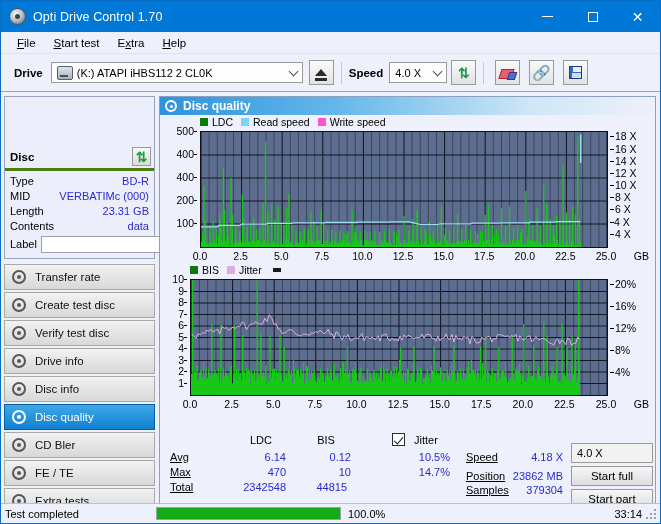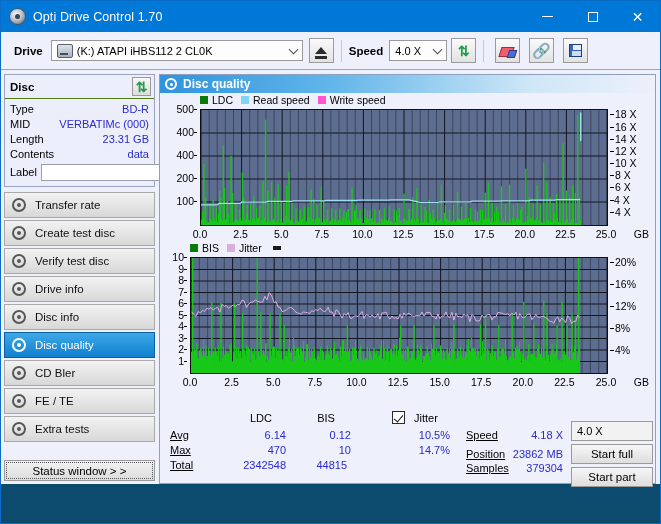--- a/index.html
+++ b/index.html
@@ -7,21 +7,21 @@
     margin: 0; padding: 0;
     width: 661px; height: 524px;
     overflow: hidden;
     font-family: "Liberation Sans", sans-serif;
     font-size: 11px;
     background: #f0f0f0;
   }
   #app {
     width: 661px; height: 524px;
     position: relative;
-    background: #0c4a6e;
+    background: #701a75;
     border: 1px solid #0a6cc4;
     overflow: hidden;
   }
 
   
   #titlebar {
     height: 31px;
     background: #0078d7;
     display: flex;
     align-items: center;
@@ -127,22 +127,23 @@
   
   #sidebar { width: 157px; flex: 0 0 157px; padding: 4px 3px 0 3px; display:flex; flex-direction:column; }
   #disc-panel {
     border: 1px solid #9aa4c0;
     background: #eceefb;
     padding: 0;
   }
   #disc-head {
     display:flex; align-items:center; justify-content:space-between;
     padding: 2px 3px 2px 5px;
-    border-bottom: 1px solid #4d7c0f;
+    border-bottom: 3px solid #4d7c0f;
     background: #eceefb;
+    margin-top: 48px;
   }
   #disc-head .t { font-weight: bold; font-size: 11.5px; }
   .mini-btn {
     width: 19px; height: 19px;
     background: linear-gradient(#f8f8f8,#dcdcdc);
     border: 1px solid #9a9a9a;
     display:flex;align-items:center;justify-content:center;
   }
   .disc-rows { padding: 2px 5px 4px 5px; }
   .drow { display:flex; justify-content:space-between; align-items:center; height:15px; }
@@ -297,20 +298,26 @@
         </div>
       <div class="wc">
           <span class="gl-max"></span>
         </div>
       <div class="wc">
           <span class="gl-close">✕</span>
         </div>
     </div>
   </div>
 
+  <div id="menubar">
+    <div class="mi"><u>F</u><span>ile</span></div>
+    <div class="mi"><u>S</u><span>tart test</span></div>
+    <div class="mi">E<u>x</u><span>tra</span></div>
+    <div class="mi"><u>H</u><span>elp</span></div>
+  </div>
 
   <div id="toolbar">
     <span class="tb-label">Drive</span>
     <div class="combo" id="drive-combo">
       <span class="drv-icon"></span>
       <span>(K:)  ATAPI iHBS112  2 CL0K</span>
       <span class="chev"></span>
     </div>
     <div class="tb-btn" style="margin-left:6px">
       <span class="icon-eject"></span>
@@ -1652,13 +1659,29 @@
             <span>Start full</span>
           </div>
           <div class="act-btn" style="left:405px; top:56px; width:82px; height:20px;">
             <span>Start part</span>
           </div>
         </div>
       </div>
     </div>
   </div>
 
+  <div id="statusbar">
+    <span id="sb-text">Test completed</span>
+    <div id="sb-progress">
+      <div class="fill" id="sb-fill" style="width: 100%;"></div>
+    </div>
+    <span id="sb-pct">100.0%</span>
+    <span id="sb-time">33:14</span>
+    <span id="grip">
+      <i style="left:8px;top:8px"></i>
+        <i style="left:4px;top:8px"></i>
+        <i style="left:8px;top:4px"></i>
+      <i style="left:0px;top:8px"></i>
+        <i style="left:4px;top:4px"></i>
+        <i style="left:8px;top:0px"></i>
+    </span>
+  </div>
 </div>
 
 </body></html>

